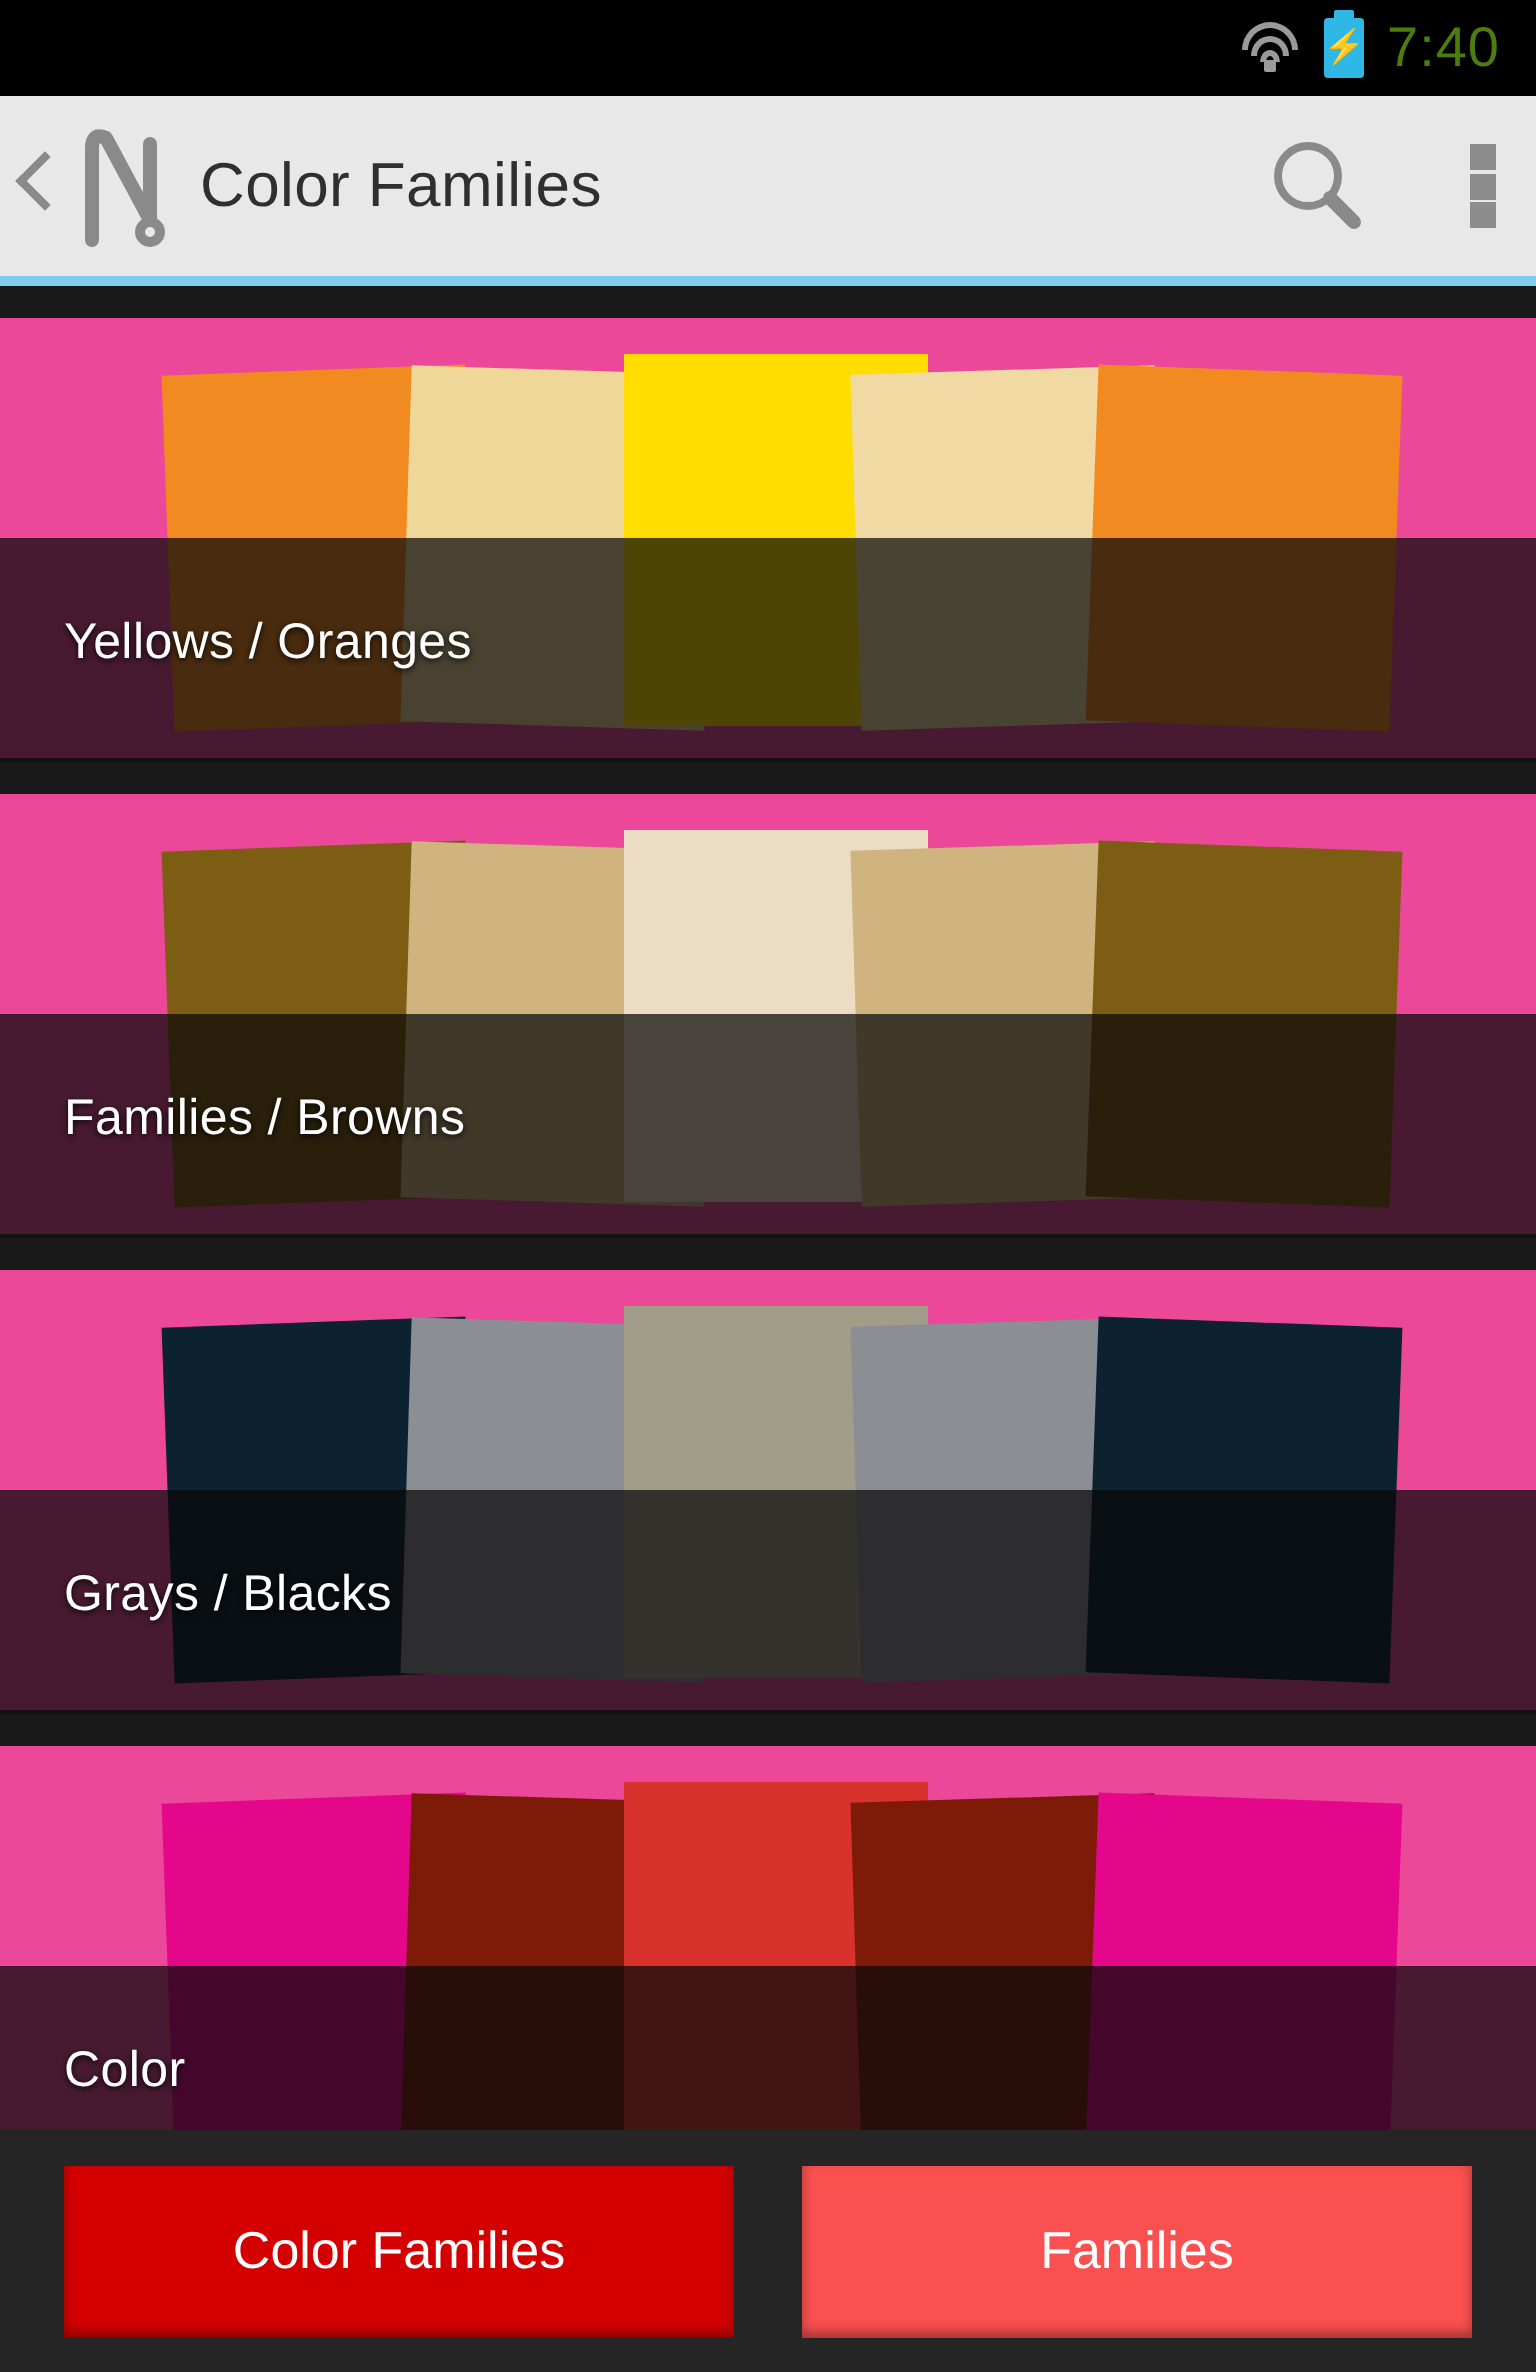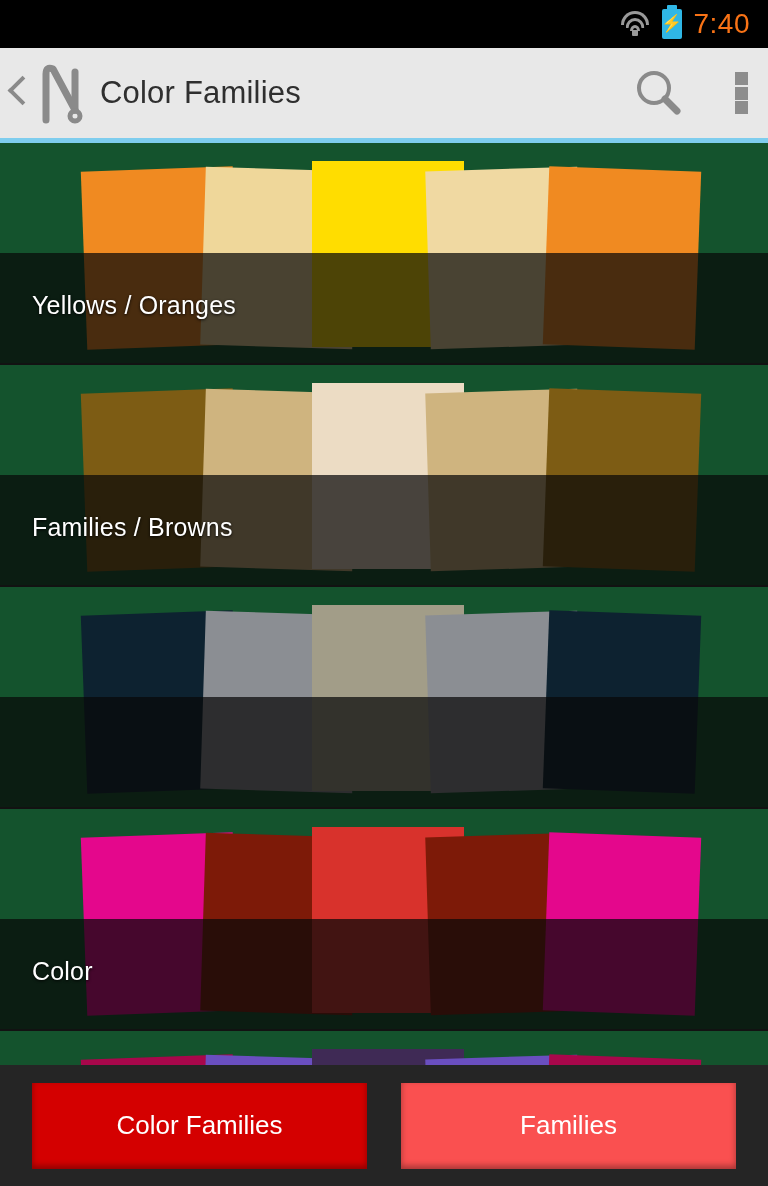--- a/index.html
+++ b/index.html
@@ -35,21 +35,21 @@
     background:#2fb7e6; border-radius:2px;
   }
   .batt-icon::before{
     content:""; position:absolute; top:-4px; left:5px;
     width:10px; height:4px; background:#2fb7e6; border-radius:1px 1px 0 0;
   }
   .batt-icon b{
     position:absolute; inset:0; color:#ffffff;
     font-size:17px; line-height:30px; text-align:center; font-weight:700;
   }
-  .clock{ color:#f97316; font-size:28px; letter-spacing:.5px; }
+  .clock{ color:#4d7c0f; font-size:28px; letter-spacing:.5px; }
 
   
   .actionbar{
     height:90px; background:#e8e8e8;
     display:flex; align-items:center; padding:0 16px 0 4px;
   }
   .back-chevron{
     width:26px; height:44px; position:relative; flex:none;
   }
   .back-chevron::before{
@@ -73,21 +73,21 @@
 
   .accentline{ height:5px; background:#7ecdee; }
 
   
   .list{
     position:absolute; top:143px; bottom:121px; left:0; right:0;
     background:#191919; overflow:hidden;
   }
   .family-row{
     position:relative; height:220px; width:100%;
-    background:#14532d; overflow:hidden;
+    background:#ec4899; overflow:hidden;margin-top:16px;
   }
   .swatch-stage{ position:absolute; inset:0; }
   .swatch{
     position:absolute; top:26px;
     width:152px; height:178px;
   }
   .swatch.s0{ left:84px;  transform:rotate(-2.1deg); }
   .swatch.s1{ left:203px; transform:rotate(1.8deg);  }
   .swatch.s2{ left:312px; transform:rotate(0deg); top:18px; height:186px; }
   .swatch.s3{ left:428px; transform:rotate(-1.8deg); }
@@ -184,20 +184,21 @@
     <div class="row-sep"></div>
     <div class="family-row">
       <div class="swatch-stage">
         <div class="swatch s0" style="background: rgb(13, 34, 48);"></div>
         <div class="swatch s1" style="background: rgb(139, 142, 147);"></div>
         <div class="swatch s2" style="background: rgb(162, 157, 136);"></div>
         <div class="swatch s3" style="background: rgb(139, 142, 147);"></div>
         <div class="swatch s4" style="background: rgb(13, 34, 48);"></div>
       </div>
       <div class="row-shade"></div>
+      <div class="row-label">Grays / Blacks</div>
     </div>
     <div class="row-sep"></div>
     <div class="family-row">
       <div class="swatch-stage">
         <div class="swatch s0" style="background: rgb(228, 7, 140);"></div>
         <div class="swatch s1" style="background: rgb(125, 26, 8);"></div>
         <div class="swatch s2" style="background: rgb(216, 50, 44);"></div>
         <div class="swatch s3" style="background: rgb(125, 26, 8);"></div>
         <div class="swatch s4" style="background: rgb(228, 7, 140);"></div>
       </div>

